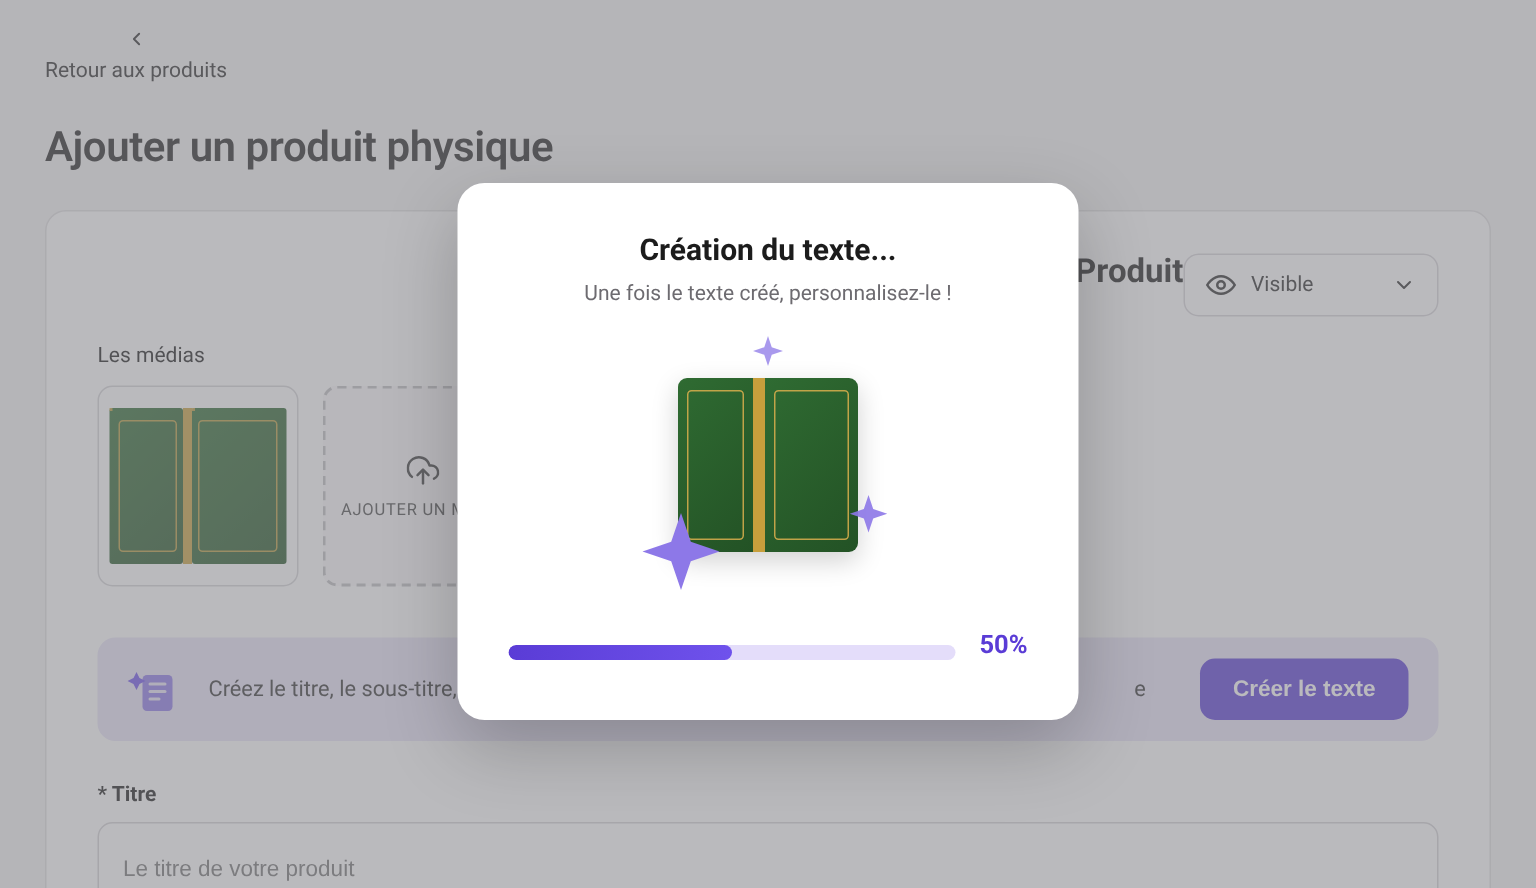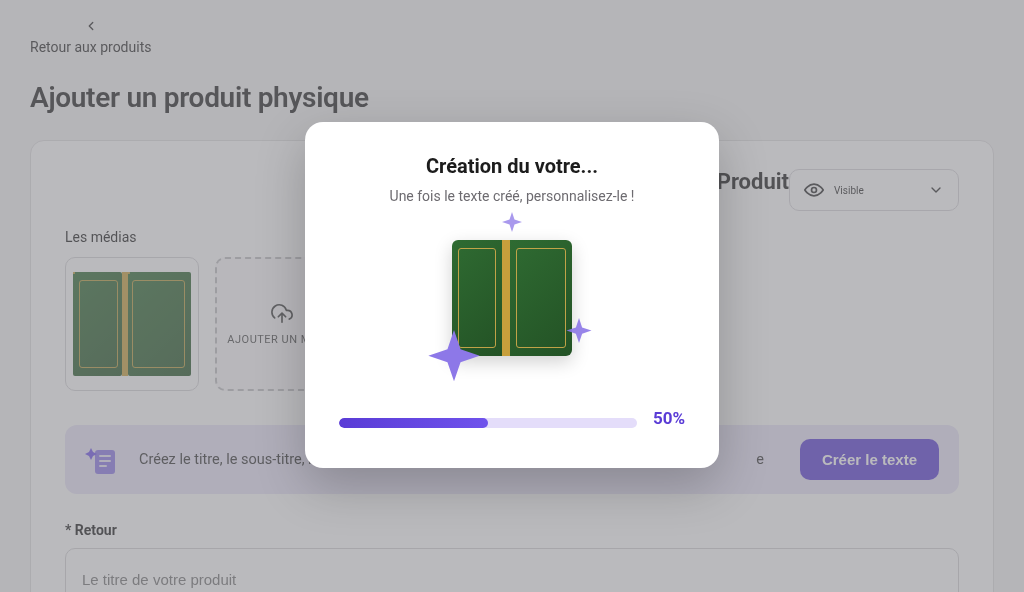--- a/index.html
+++ b/index.html
@@ -20,21 +20,21 @@
 
   .card-head { display: flex; justify-content: flex-end; align-items: flex-start; }
   .card-title { font-size: 22px; font-weight: 700; color: #1c1c1c; }
 
   .visibility {
     display: flex; align-items: center; gap: 10px;
     border: 1px solid #d8d6da; border-radius: 10px;
     padding: 10px 14px; min-width: 170px; justify-content: space-between;
     background: #fff; cursor: pointer;
   }
-  .visibility .left { display: flex; align-items: center; gap: 10px; font-size: 10px; color: #2a2a2a; }
+  .visibility .left { display: flex; align-items: center; gap: 10px; font-size: 14px; color: #2a2a2a; }
 
   .section-label { font-size: 14px; font-weight: 400; margin-top: 18px; margin-bottom: 12px; }
 
   .media-row { display: flex; gap: 16px; }
   .media-thumb, .media-add {
     width: 134px; height: 134px; border-radius: 10px; display: flex; align-items: center; justify-content: center;
   }
   .media-thumb { border: 1px solid #d6d5d8; background: #fff; padding: 6px; }
   .media-add {
     border: 2px dashed #bfbfc2; flex-direction: column; gap: 8px;
@@ -84,21 +84,21 @@
     display: flex; align-items: flex-start; justify-content: center;
   }
   .modal {
     margin-top: 122px;
     width: 414px; background: #fff; border-radius: 18px;
     padding: 32px 34px 40px 34px;
     box-shadow: 0 18px 50px rgba(0,0,0,.22);
     text-align: center;
   }
   .modal h2 { font-size: 20px; font-weight: 700; color: #1c1c1c; margin-bottom: 10px; }
-  .modal .sub { font-size: 14px; color: #6d6b70; margin-bottom: 14px; }
+  .modal .sub { font-size: 14px; color: #6d6b70; margin-bottom: 26px; }
 
   .modal-illus { position: relative; width: 160px; height: 160px; margin: 0 auto 30px auto; }
   .modal-illus .panel {
     position:absolute; left:50%; top:50%; transform:translate(-50%,-50%);
     width: 120px; height: 116px; border-radius: 6px;
     box-shadow: 0 6px 18px rgba(0,0,0,.18);
     display:flex; overflow:hidden;
   }
   .modal-illus .panel .l { width:50px; background:linear-gradient(135deg,#2f6b32,#235225); position:relative; }
   .modal-illus .panel .sp { width:8px; background:#c79f3c; }
@@ -190,29 +190,29 @@
         </svg>
       </div>
       <div class="text">
         <span>Créez le titre, le sous-titre, le</span>
       </div>
       <span style="font-size:14.5px;color:#333;margin-left:auto;margin-right:18px;">e</span>
       <button class="create-btn">Créer le texte</button>
     </div>
 
     <div class="field-row">
-      <label class="field-label">* Retour</label>
+      <label class="field-label">* Titre</label>
       <input class="text-input" type="text" placeholder="Le titre de votre produit" style="">
     </div>
   </div>
 </div>
 
 <div class="scrim">
   <div class="modal">
-    <h2>Création du votre...</h2>
+    <h2>Création du texte...</h2>
     <div class="sub">Une fois le texte créé, personnalisez-le !</div>
 
     <div class="modal-illus">
       <svg class="sparkle small1" viewBox="0 0 24 24">
           <path d="M12 0l2.5 7.5L22 10l-7.5 2.5L12 20l-2.5-7.5L2 10l7.5-2.5z"></path>
         </svg>
       <div class="panel">
         <div class="l"></div>
           <div class="sp"></div>
           <div class="r"></div>

